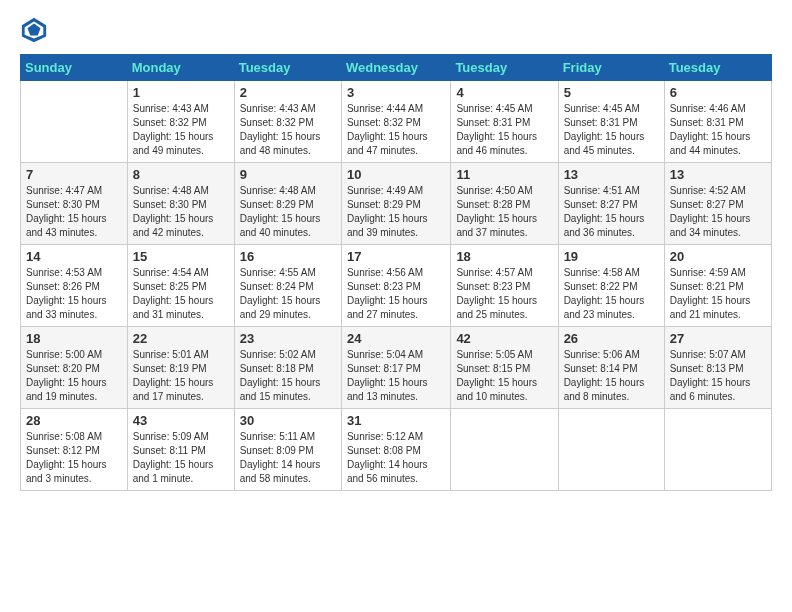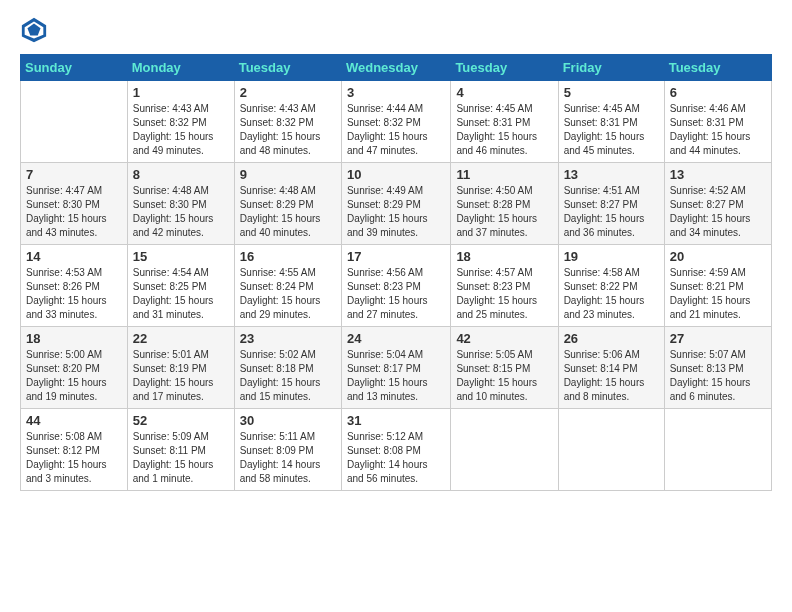--- a/index.html
+++ b/index.html
@@ -248,25 +248,25 @@
             <span class="day-num">26</span>
             <div class="day-info">Sunrise: 5:06 AM<br>Sunset: 8:14 PM<br>Daylight: 15 hours<br>and 8 minutes.</div>
           </td>
           <td>
             <span class="day-num">27</span>
             <div class="day-info">Sunrise: 5:07 AM<br>Sunset: 8:13 PM<br>Daylight: 15 hours<br>and 6 minutes.</div>
           </td>
         </tr>
         <tr>
           <td>
-            <span class="day-num">44</span>
+            <span class="day-num">28</span>
             <div class="day-info">Sunrise: 5:08 AM<br>Sunset: 8:12 PM<br>Daylight: 15 hours<br>and 3 minutes.</div>
           </td>
           <td>
-            <span class="day-num">52</span>
+            <span class="day-num">43</span>
             <div class="day-info">Sunrise: 5:09 AM<br>Sunset: 8:11 PM<br>Daylight: 15 hours<br>and 1 minute.</div>
           </td>
           <td>
             <span class="day-num">30</span>
             <div class="day-info">Sunrise: 5:11 AM<br>Sunset: 8:09 PM<br>Daylight: 14 hours<br>and 58 minutes.</div>
           </td>
           <td>
             <span class="day-num">31</span>
             <div class="day-info">Sunrise: 5:12 AM<br>Sunset: 8:08 PM<br>Daylight: 14 hours<br>and 56 minutes.</div>
           </td>

